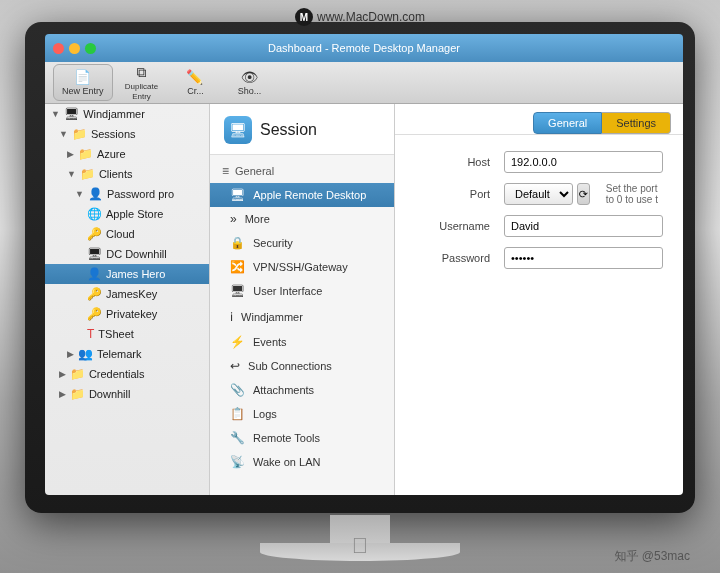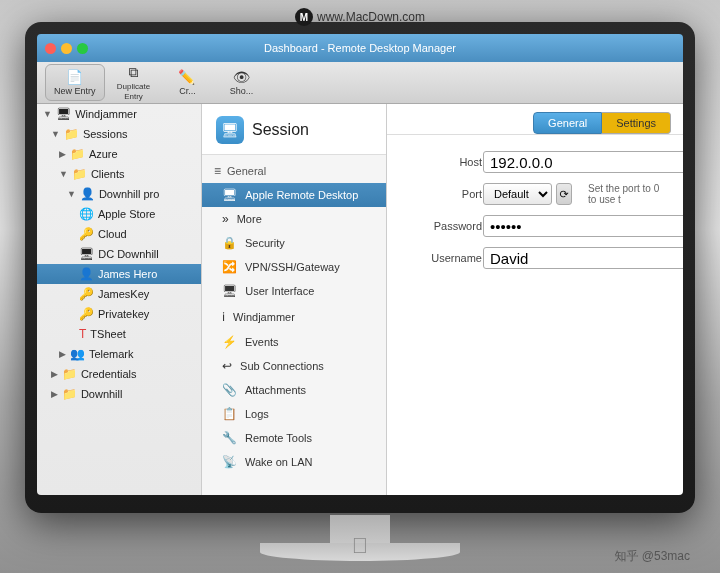--- a/index.html
+++ b/index.html
@@ -44,21 +44,21 @@
 
     
     .imac-outer {
       position: absolute;
       top: 22px;
       left: 25px;
       right: 25px;
       bottom: 60px;
       background: linear-gradient(180deg, #2a2a2a 0%, #1a1a1a 100%);
       border-radius: 16px;
-      padding: 12px 12px 18px 12px;
+      padding: 12px 12px 18px 20px;
       box-shadow: 0 10px 40px rgba(0,0,0,0.6);
     }
     .imac-screen {
       width: 100%;
       height: 100%;
       background: #1e1e1e;
       border-radius: 4px;
       overflow: hidden;
       position: relative;
     }
@@ -310,35 +310,35 @@
 
     .form-area {
       flex: 1;
       padding: 16px 20px;
       overflow-y: auto;
     }
     .form-row {
       display: flex;
       align-items: center;
       margin-bottom: 10px;
-      gap: 1px;
+      gap: 14px;
     }
     .form-label {
       width: 75px;
       text-align: right;
       font-size: 11px;
       color: #444;
       flex-shrink: 0;
     }
     .form-input {
       flex: 1;
       border: 1px solid #aaa;
       border-radius: 3px;
       padding: 3px 6px;
-      font-size: 15px;
+      font-size: 11px;
       background: white;
       height: 22px;
     }
     .port-row {
       display: flex;
       align-items: flex-end;
       gap: 4px;
     }
     .port-select {
       border: 1px solid #aaa;
@@ -428,21 +428,21 @@
             <span>Azure</span>
           </div>
           <div class="sidebar-item sidebar-indent2">
             <span class="sidebar-expand">▼</span>
             <span class="sidebar-icon">📁</span>
             <span>Clients</span>
           </div>
           <div class="sidebar-item sidebar-indent3">
             <span class="sidebar-expand">▼</span>
             <span class="sidebar-icon">👤</span>
-            <span>Downhill pro</span>
+            <span>Password pro</span>
           </div>
           <div class="sidebar-item" style="padding-left:42px">
             <span class="sidebar-icon" style="color:#5ab0e8">🌐</span>
             <span>Apple Store</span>
           </div>
           <div class="sidebar-item" style="padding-left:42px">
             <span class="sidebar-icon" style="color:#c07020">🔑</span>
             <span>Cloud</span>
           </div>
           <div class="sidebar-item" style="padding-left:42px">
@@ -557,26 +557,26 @@
               <span class="form-label">Port</span>
               <div class="port-row">
                 <select class="port-select">
                   <option>Default</option>
                 </select>
                 <div class="port-reload">⟳</div>
                 <span class="port-hint">Set the port to 0 to use t</span>
               </div>
             </div>
             <div class="form-row">
+              <span class="form-label">Username</span>
+              <input type="text" class="form-input" value="David" style="">
+            </div>
+            <div class="form-row">
               <span class="form-label">Password</span>
               <input type="password" class="form-input" value="123456" style="">
-            </div>
-            <div class="form-row">
-              <span class="form-label">Username</span>
-              <input type="text" class="form-input" value="David" style="">
             </div>
           </div>
         </div>
 
       </div>
     </div>
   </div>
 </div>
 
 <div class="imac-stand-neck"></div>

